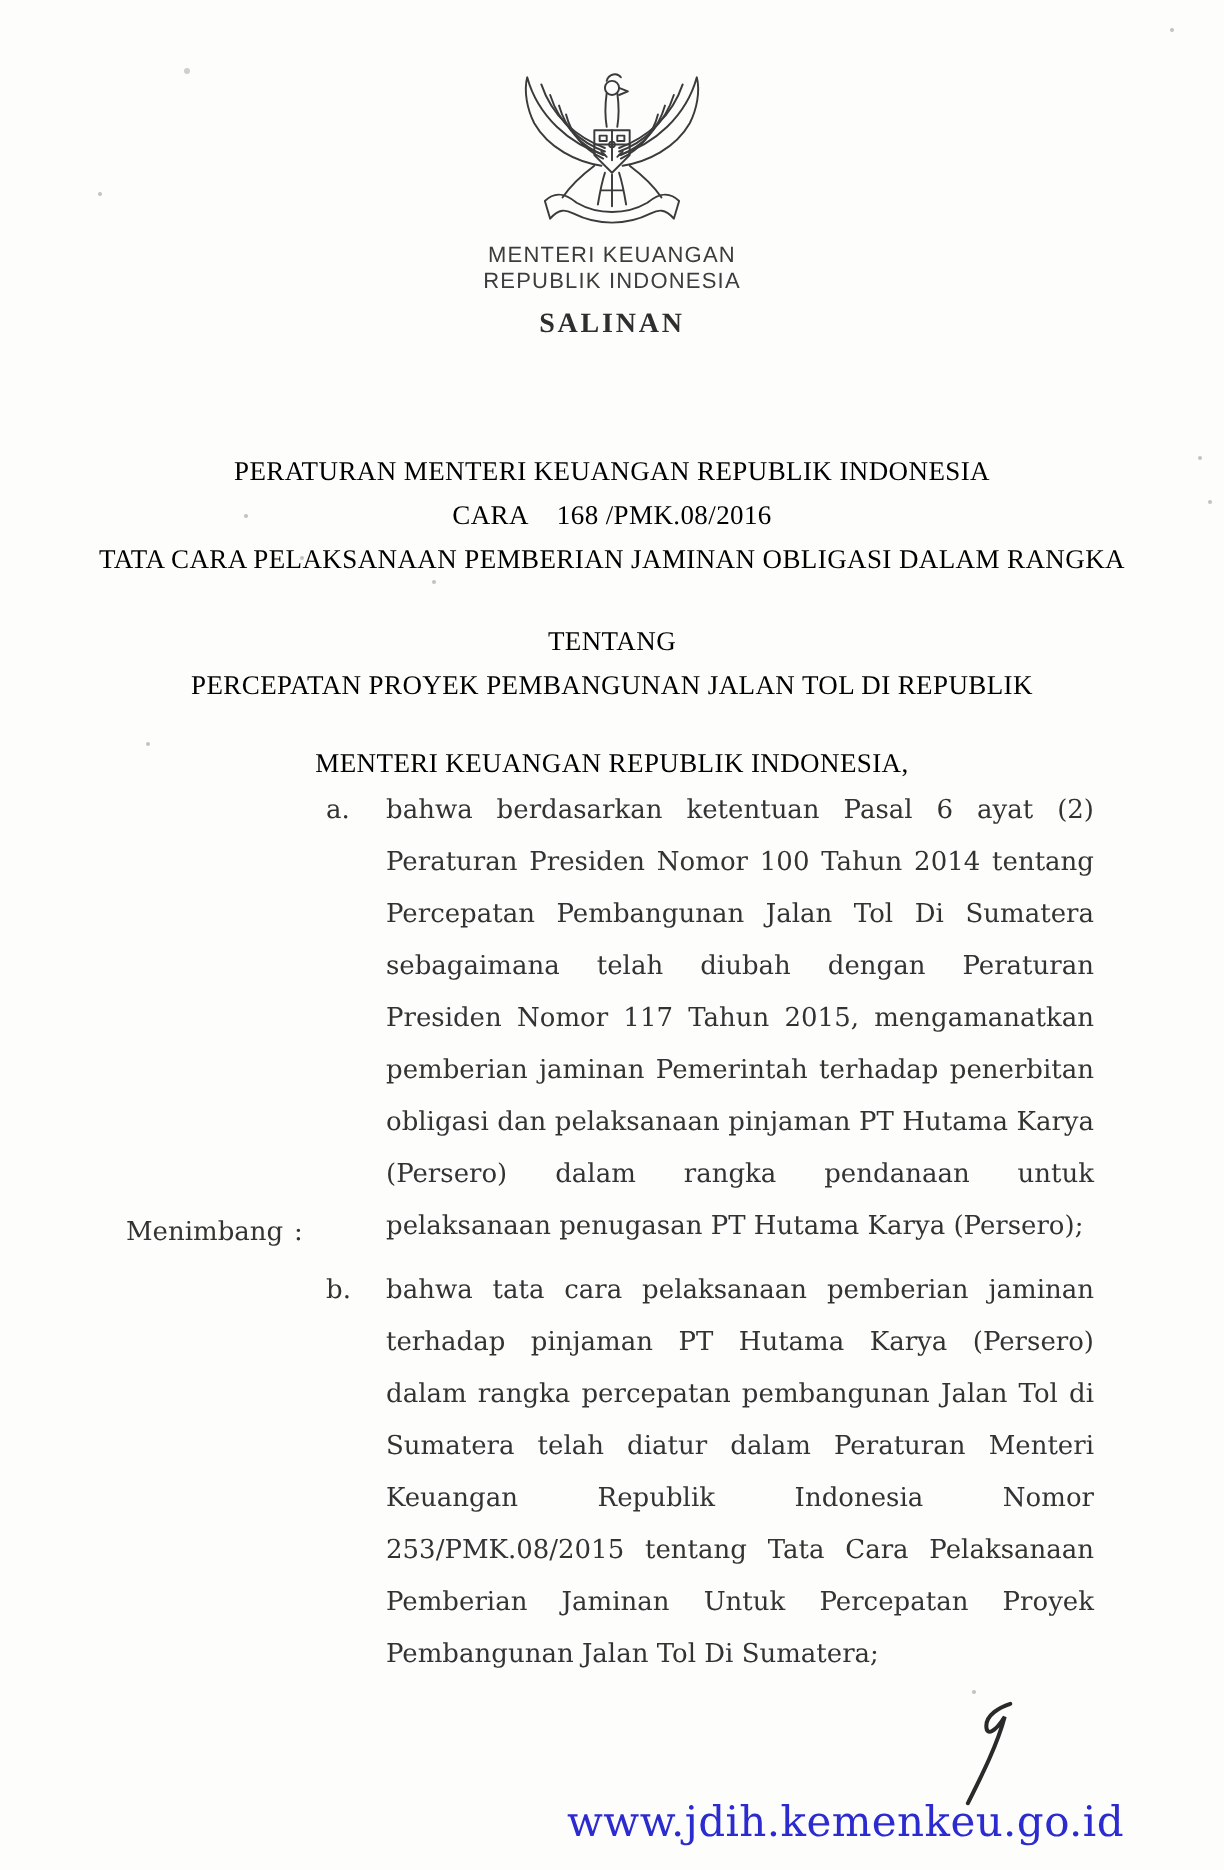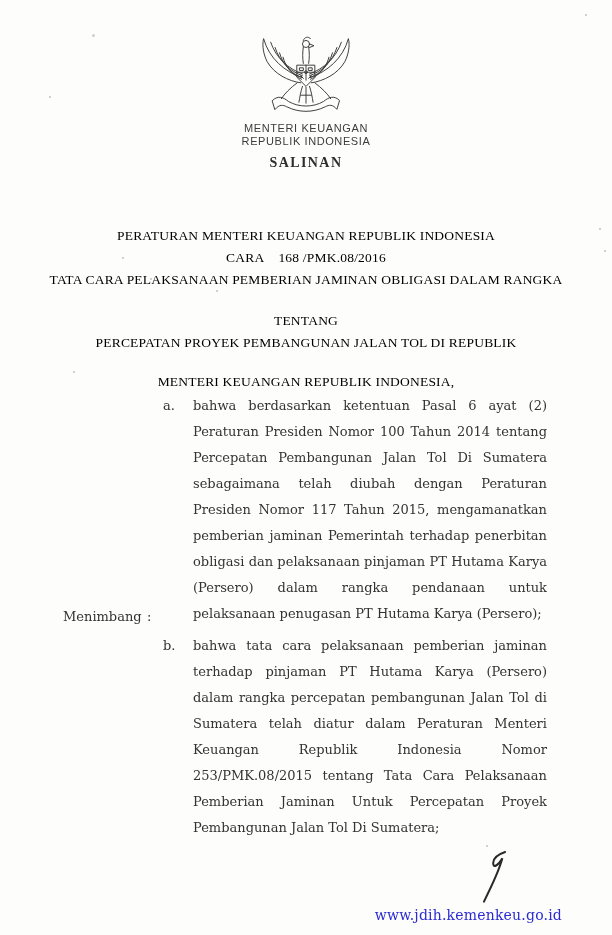--- a/index.html
+++ b/index.html
@@ -52,21 +52,21 @@
   .c-items { flex:1; }
   .c-item  { display:flex; }
   .c-item + .c-item { margin-top:6px; }
   .c-letter { width:30px; flex:none; }
   .c-text  { flex:1; text-align:justify; }
   
   .paraf { position:absolute; left:472px; top:843px; }
   .site-link {
     position:absolute; right:50px; bottom:12px;
     font-family:"DejaVu Serif", serif;
-    font-size:14px; letter-spacing:.2px;
+    font-size:21px; letter-spacing:.2px;
     color:#2b2bd0; text-decoration:none;
   }
   
   .speck { position:absolute; width:2px; height:2px; border-radius:50%; background:#c2c2c2; }
   .speck.b { width:3px; height:3px; background:#cfcfcf; }
 </style>
 </head>
 <body>
 
 <div class="page">

